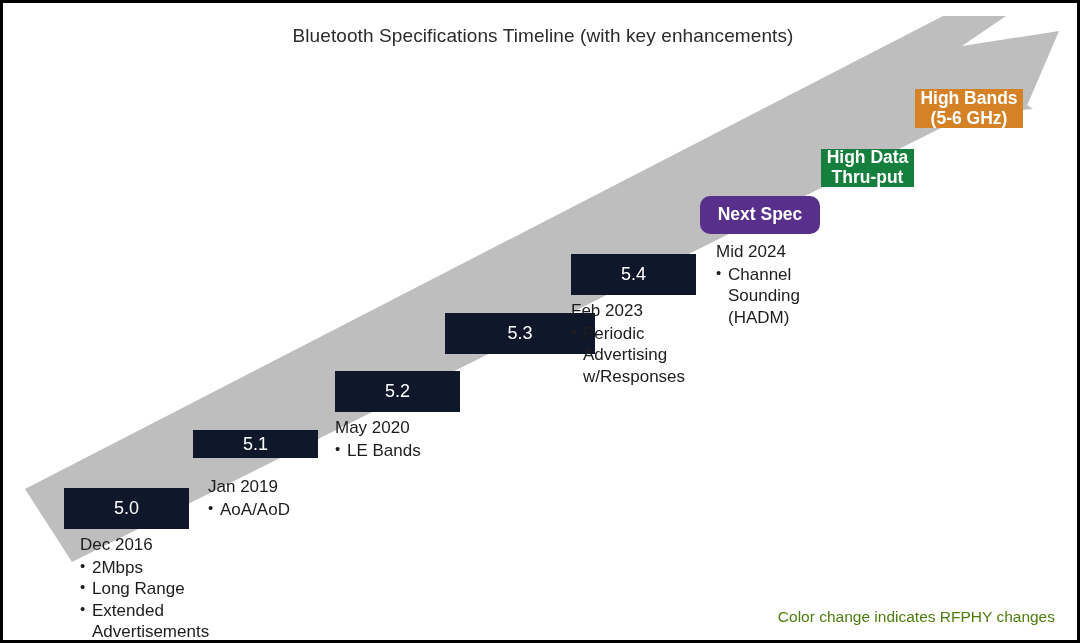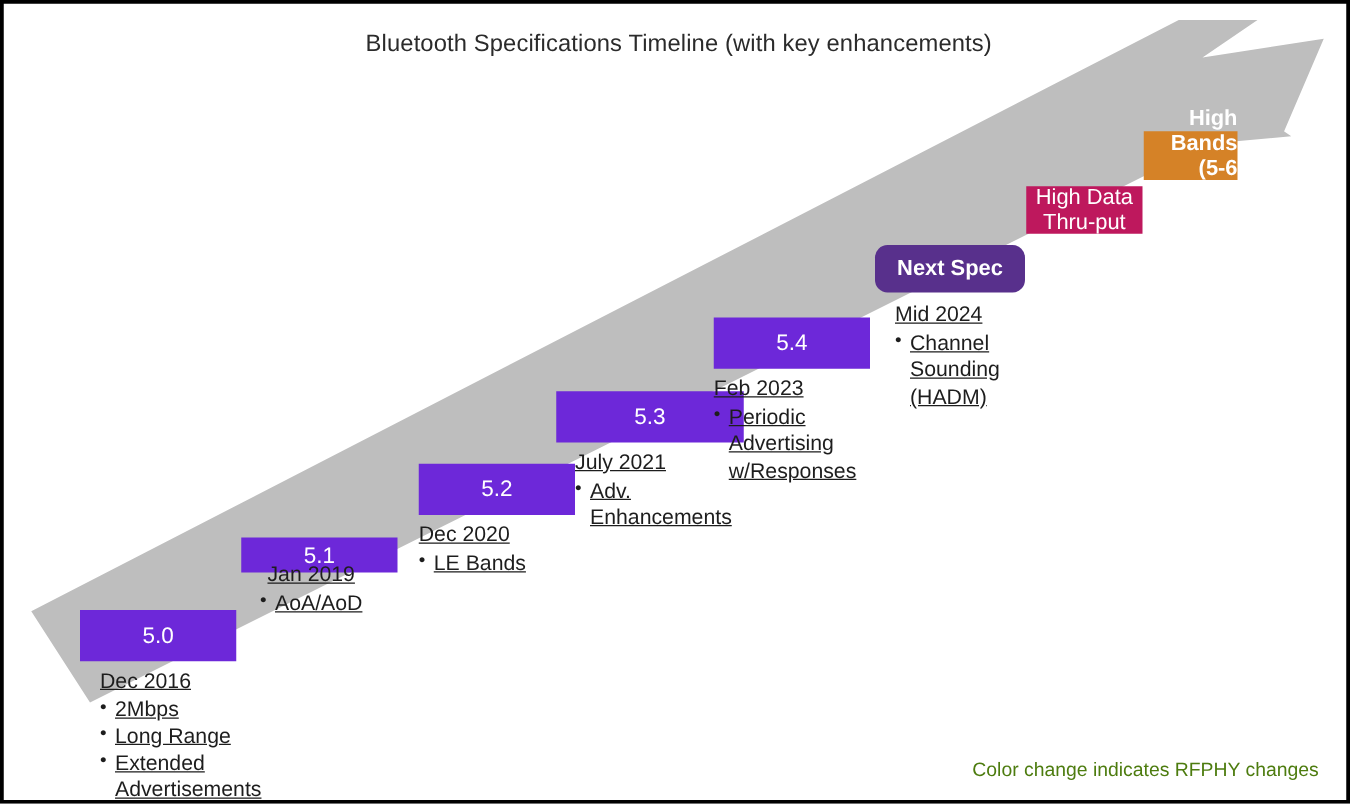--- a/index.html
+++ b/index.html
@@ -38,32 +38,31 @@
     position: absolute;
     display: flex;
     align-items: center;
     justify-content: center;
     color: #ffffff;
     font-size: 18px;
     line-height: 1.12;
     text-align: center;
     box-sizing: border-box;
   }
-  .spec-box.blue   { background: #6d28d9; text-align: center; }
+  .spec-box.blue   { background: #0f172a; text-align: center; }
   .spec-box.purple { background: #58308c; font-weight: bold; font-size: 17.5px; border-radius: 10px; }
-  .spec-box.green  { background: #be185d; font-weight: normal; font-size: 17.5px; }
+  .spec-box.green  { background: #15803d; font-weight: bold; font-size: 17.5px; }
   .spec-box.orange { background: #d58227; font-weight: bold; font-size: 17.5px; }
 
   .anno {
     position: absolute;
     font-size: 17px;
     color: #1d1d1d;
     line-height: 1.27;
     white-space: nowrap;
-    text-decoration: underline;
   }
   .anno .date {
     display: block;
     margin-bottom: 1px;
   }
   .anno ul {
     list-style: none;
     margin: 0;
     padding: 0;
   }
@@ -120,56 +119,49 @@
 
   <div class="spec-box purple" style="left:697px; top:193px; width:120px; height:38px;">
     <span>Next Spec</span>
   </div>
 
   <div class="spec-box green" style="left:818px; top:146px; width:93px; height:38px; white-space:pre-line;">
     <span style="white-space:pre-line;">High Data
 Thru-put</span>
   </div>
 
-  <div class="spec-box orange" style="left:912px; top:102px; width:75px; height:39px; white-space:pre-line;text-align:right;">
+  <div class="spec-box orange" style="left:912px; top:86px; width:108px; height:39px; white-space:pre-line;">
     <span style="white-space:pre-line;">High Bands
 (5-6 GHz)</span>
   </div>
 
   <div class="anno" style="left:77px; top:531px;">
     <span class="date">Dec 2016</span>
     <ul>
       <li>2Mbps</li>
       <li>Long Range</li>
       <li>Extended
 Advertisements</li>
     </ul>
   </div>
 
-  <div class="anno" style="left:205px; top:446px;text-align:center;">
+  <div class="anno" style="left:205px; top:473px;">
     <span class="date">Jan 2019</span>
     <ul>
       <li>AoA/AoD</li>
     </ul>
   </div>
 
   <div class="anno" style="left:332px; top:414px;">
-    <span class="date">Dec 2020</span>
+    <span class="date">May 2020</span>
     <ul>
       <li>LE Bands</li>
     </ul>
   </div>
 
-  <div class="anno" style="left:457px; top:356px;">
-    <span class="date">July 2021</span>
-    <ul>
-      <li>Adv.
-Enhancements</li>
-    </ul>
-  </div>
 
   <div class="anno" style="left:568px; top:297px;">
     <span class="date">Feb 2023</span>
     <ul>
       <li>Periodic
 Advertising
 w/Responses</li>
     </ul>
   </div>
 

